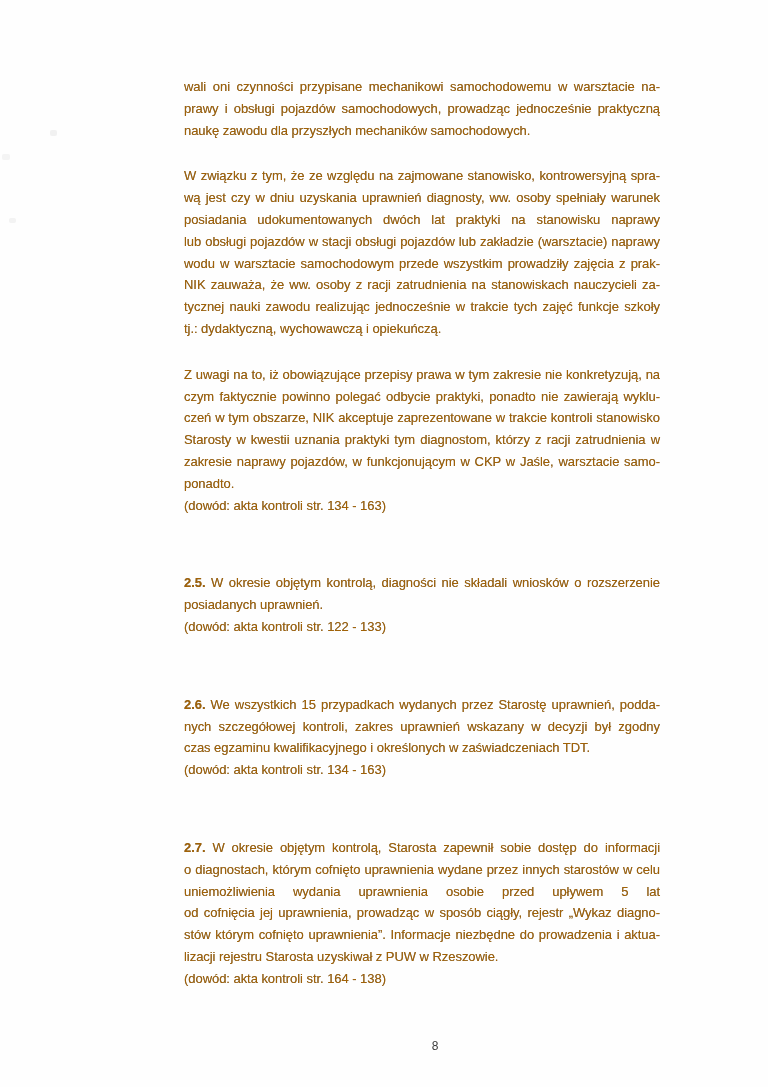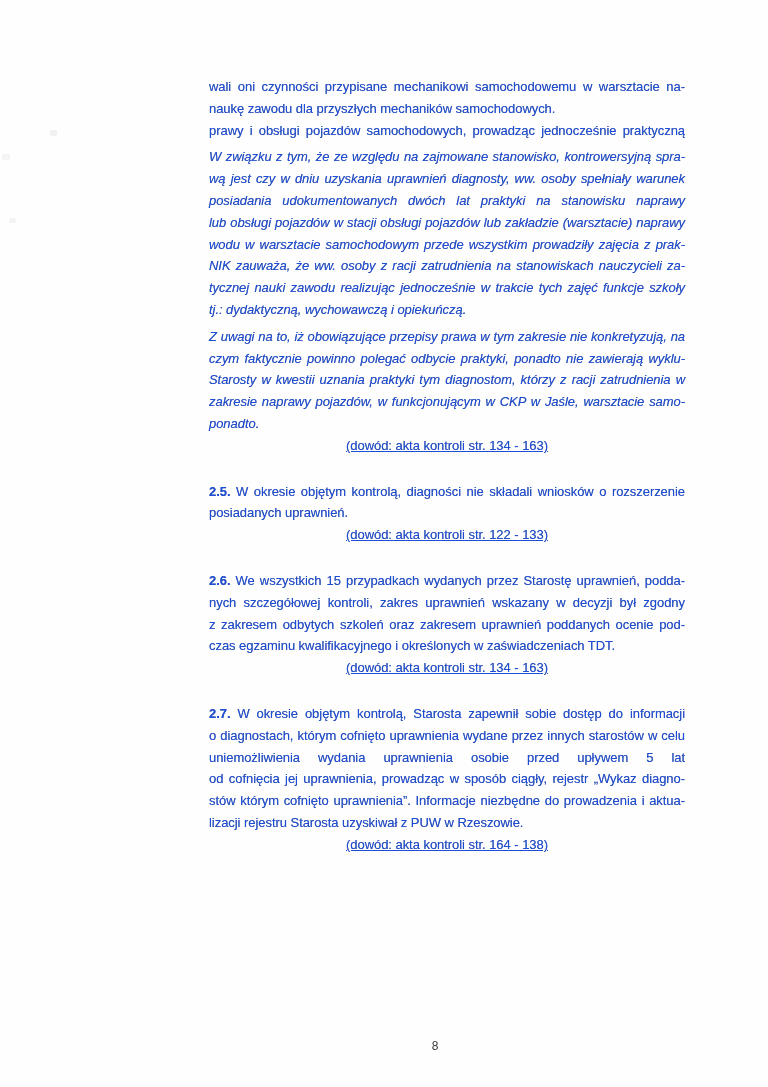--- a/index.html
+++ b/index.html
@@ -14,46 +14,45 @@
     overflow: hidden;
     font-family: "Liberation Sans", sans-serif;
   }
   .page {
     position: absolute;
     inset: 0;
     background: #fefefe;
   }
   .content {
     position: absolute;
-    left: 209px;
+    left: 184px;
     top: 76px;
     width: 476px;
     font-size: 13px;
     line-height: 21.8px;
     letter-spacing: -0.05px;
-    color: #1d4ed8;
+    color: #a16207;
     text-shadow: 0 0 0.4px rgba(40,40,40,0.55);
   }
   .para { margin: 0; }
-  .para.gap-s { margin-top: 5px; font-style: italic; }
-  .para.section { margin-top: 24px; }
+  .para.gap-s { margin-top: 24px; }
+  .para.section { margin-top: 56px; }
   .line {
     display: block;
     text-align: justify;
     text-align-last: justify;
     white-space: normal;
   }
   .line.last {
     text-align-last: left;
   }
   .sec-num { font-weight: bold; }
   .evidence {
     margin: 0;
-    text-align: center;
-    text-decoration: underline;
+    text-align: left;
   }
   .page-number {
     position: absolute;
     left: 197px;
     width: 476px;
     top: 1039px;
     text-align: center;
     font-size: 12px;
     color: #3c3c3c;
   }
@@ -70,50 +69,50 @@
 <body>
 
 <div class="page">
   <div class="speck s1"></div>
   <div class="speck s2"></div>
   <div class="speck s3"></div>
 
   <main class="content">
       <div class="para">
         <span class="line">wali oni czynności przypisane mechanikowi samochodowemu w warsztacie na-</span>
+        <span class="line">prawy i obsługi pojazdów samochodowych, prowadząc jednocześnie praktyczną</span>
         <span class="line last">naukę zawodu dla przyszłych mechaników samochodowych.</span>
-        <span class="line">prawy i obsługi pojazdów samochodowych, prowadząc jednocześnie praktyczną</span>
       </div>
       <div class="para gap-s">
         <span class="line">W związku z tym, że ze względu na zajmowane stanowisko, kontrowersyjną spra-</span>
         <span class="line">wą jest czy w dniu uzyskania uprawnień diagnosty, ww. osoby spełniały warunek</span>
         <span class="line">posiadania udokumentowanych dwóch lat praktyki na stanowisku naprawy</span>
         <span class="line">lub obsługi pojazdów w stacji obsługi pojazdów lub zakładzie (warsztacie) naprawy</span>
         <span class="line">wodu w warsztacie samochodowym przede wszystkim prowadziły zajęcia z prak-</span>
         <span class="line">NIK zauważa, że ww. osoby z racji zatrudnienia na stanowiskach nauczycieli za-</span>
         <span class="line">tycznej nauki zawodu realizując jednocześnie w trakcie tych zajęć funkcje szkoły</span>
         <span class="line last">tj.: dydaktyczną, wychowawczą i opiekuńczą.</span>
       </div>
       <div class="para gap-s">
         <span class="line">Z uwagi na to, iż obowiązujące przepisy prawa w tym zakresie nie konkretyzują, na</span>
         <span class="line">czym faktycznie powinno polegać odbycie praktyki, ponadto nie zawierają wyklu-</span>
+        <span class="line">czeń w tym obszarze, NIK akceptuje zaprezentowane w trakcie kontroli stanowisko</span>
         <span class="line">Starosty w kwestii uznania praktyki tym diagnostom, którzy z racji zatrudnienia w</span>
         <span class="line">zakresie naprawy pojazdów, w funkcjonującym w CKP w Jaśle, warsztacie samo-</span>
         <span class="line last">ponadto.</span>
       </div>
       <div class="evidence">(dowód: akta kontroli str. 134 - 163)</div>
       <div class="para section">
         <span class="line"><b class="sec-num">2.5.</b> W okresie objętym kontrolą, diagności nie składali wniosków o rozszerzenie</span>
         <span class="line last">posiadanych uprawnień.</span>
       </div>
       <div class="evidence">(dowód: akta kontroli str. 122 - 133)</div>
       <div class="para section">
         <span class="line"><b class="sec-num">2.6.</b> We wszystkich 15 przypadkach wydanych przez Starostę uprawnień, podda-</span>
         <span class="line">nych szczegółowej kontroli, zakres uprawnień wskazany w decyzji był zgodny</span>
-        <span class="line">z zakresem odbytych szkoleń oraz  zakresem uprawnień poddanych ocenie pod-</span>
         <span class="line last">czas egzaminu kwalifikacyjnego i określonych w zaświadczeniach TDT.</span>
       </div>
       <div class="evidence">(dowód: akta kontroli str. 134 - 163)</div>
       <div class="para section">
         <span class="line"><b class="sec-num">2.7.</b> W okresie objętym kontrolą, Starosta zapewnił sobie dostęp do informacji</span>
         <span class="line">o diagnostach, którym cofnięto uprawnienia wydane przez innych starostów w celu</span>
         <span class="line">uniemożliwienia wydania uprawnienia osobie przed upływem 5 lat</span>
         <span class="line">od cofnięcia jej uprawnienia, prowadząc w sposób ciągły, rejestr „Wykaz diagno-</span>
         <span class="line">stów którym cofnięto uprawnienia”. Informacje niezbędne do prowadzenia i aktua-</span>
         <span class="line last">lizacji rejestru Starosta uzyskiwał z PUW w Rzeszowie.</span>

